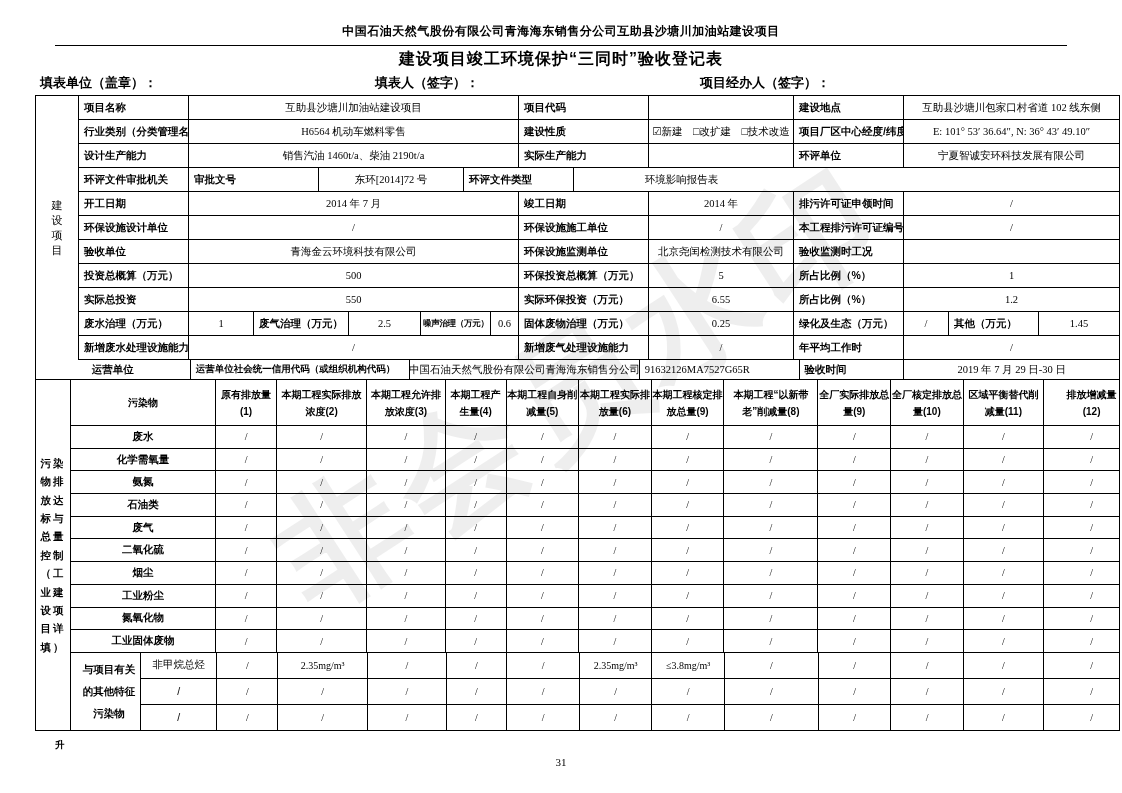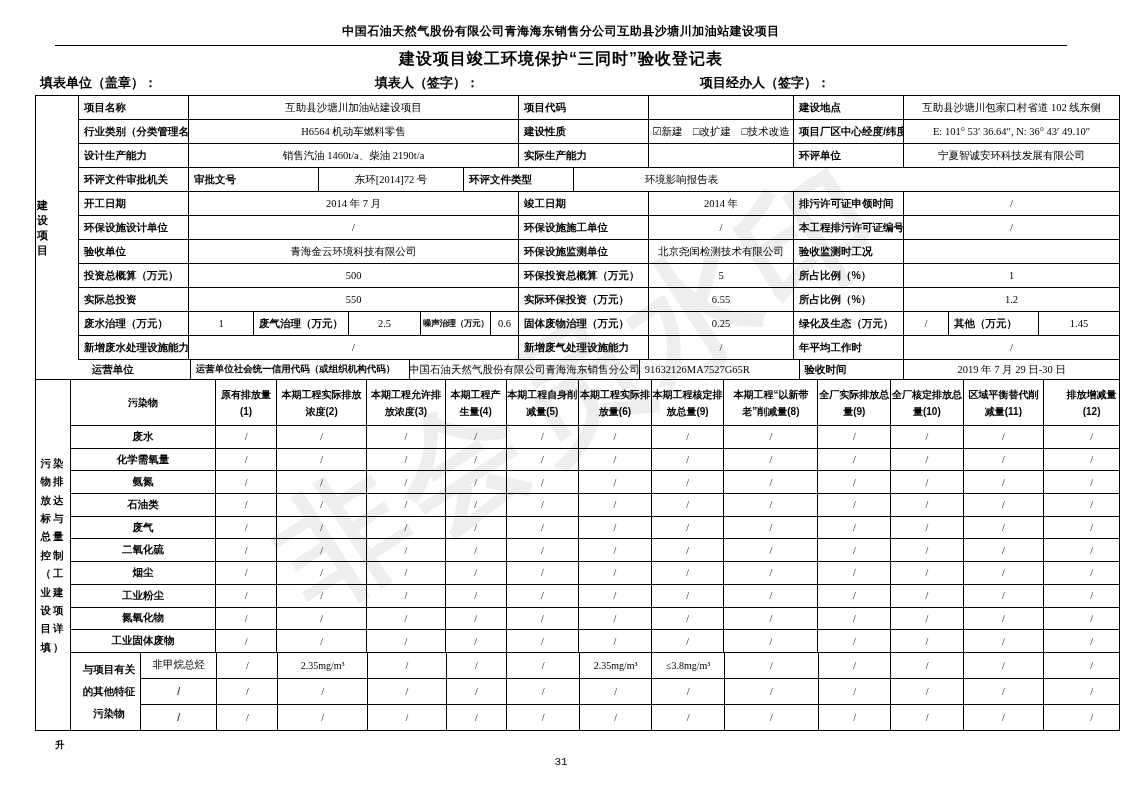--- a/index.html
+++ b/index.html
@@ -13,22 +13,22 @@
   .sign-row span{position:absolute;top:0;}
   .s1{left:40px;} .s2{left:375px;} .s3{left:700px;}
   
   .tbl{margin-left:35px;width:1085px;border:1.5px solid #000;box-sizing:border-box;font-size:10.5px;}
   .cell{box-sizing:border-box;display:flex;align-items:center;overflow:hidden;white-space:nowrap;}
   .lab{font-weight:bold;justify-content:flex-start;padding-left:5px;}
   .val{justify-content:center;font-family:"Liberation Serif","DejaVu Serif",serif;}
   .bR{border-right:1px solid #000;}
   
   .itop{display:flex;}
-  .iside{width:45px;border-right:1px solid #000;display:flex;align-items:center;justify-content:flex-start;
-         font-weight:bold;font-size:11px;box-sizing:border-box;}
+  .iside{width:45px;border-right:1px solid #000;display:flex;align-items:center;justify-content:center;
+         font-weight:normal;font-size:11px;box-sizing:border-box;}
   .vert{width:13px;line-height:1.35;text-align:center;word-break:break-all;white-space:normal;}
   .imain{width:1040px;}
   .irow{display:flex;height:23px;border-bottom:1px solid #000;}
   .irow:last-child{border-bottom:1px solid #000;}
   .w-l1{width:110px;} .w-v1{width:330px;} .w-l2{width:130px;} .w-v2{width:145px;}
   .w-l3{width:110px;} .w-v3{width:215px;}
   
   .t0{width:110px;} .t1{width:65px;} .t2{width:95px;} .t3{width:72px;} .t4{width:70px;}
   .t5{width:28px;} .t6{width:130px;} .t7{width:145px;} .t8{width:110px;} .t9{width:45px;}
   .t10{width:90px;} .t11{width:80px;}
@@ -59,21 +59,21 @@
           font-weight:bold;box-sizing:border-box;text-align:center;}
   .glines{width:62px;line-height:2.1;white-space:normal;}
   .srows{width:978px;}
   .srow{display:flex;height:25px;border-bottom:1px solid #000;}
   .srow:last-child{border-bottom:none;}
   .sname{width:78px;justify-content:center;font-family:Liberation Sans, sans-serif;}
   
   .note{margin:5px 30px 0 35px;font-size:9.5px;font-weight:bold;line-height:1.9;}
   .note .n2{display:block;padding-left:20px;}
   .pageno{position:absolute;bottom:25px;width:100%;text-align:center;font-size:11px;
-          font-family:Liberation Mono, monospace;}
+          font-family:Liberation Serif, serif;}
   
   .wm{position:absolute;left:180px;top:300px;width:800px;text-align:center;
       font-size:130px;font-weight:bold;color:rgba(0,0,0,0.065);transform:rotate(-33deg);
       pointer-events:none;z-index:6;white-space:nowrap;letter-spacing:8px;}
 </style>
 </head>
 <body>
 
 <div class="sheet">
 

